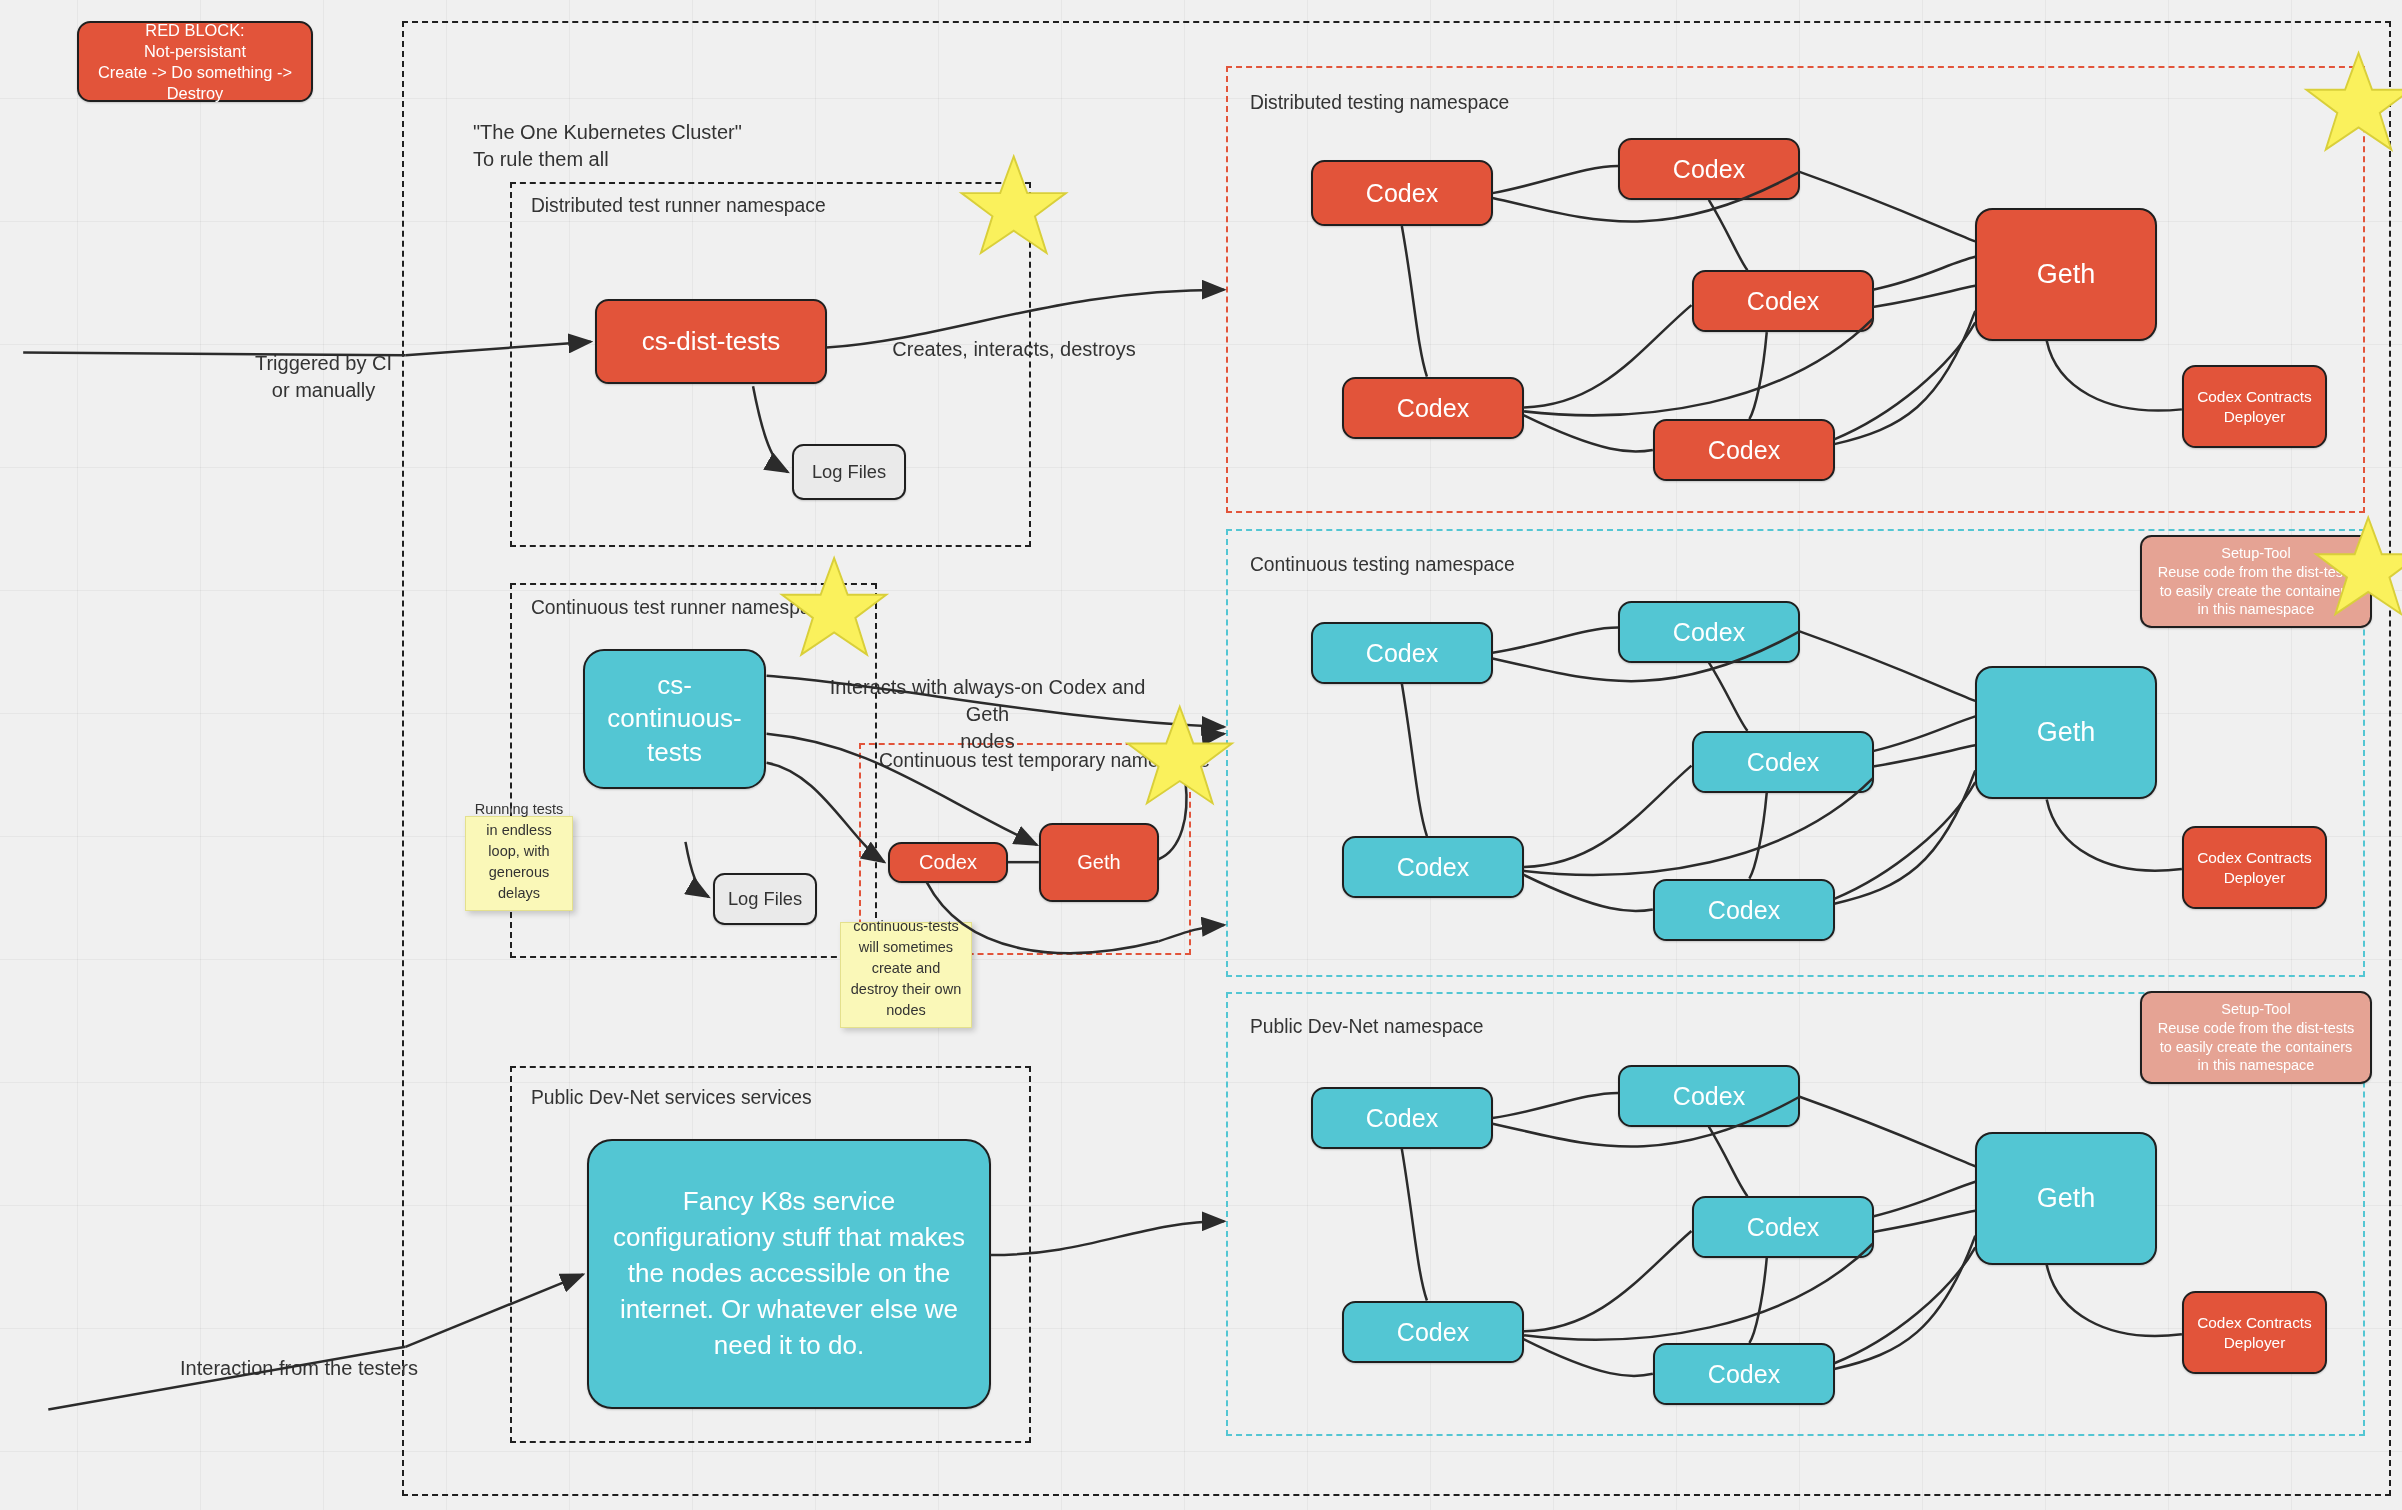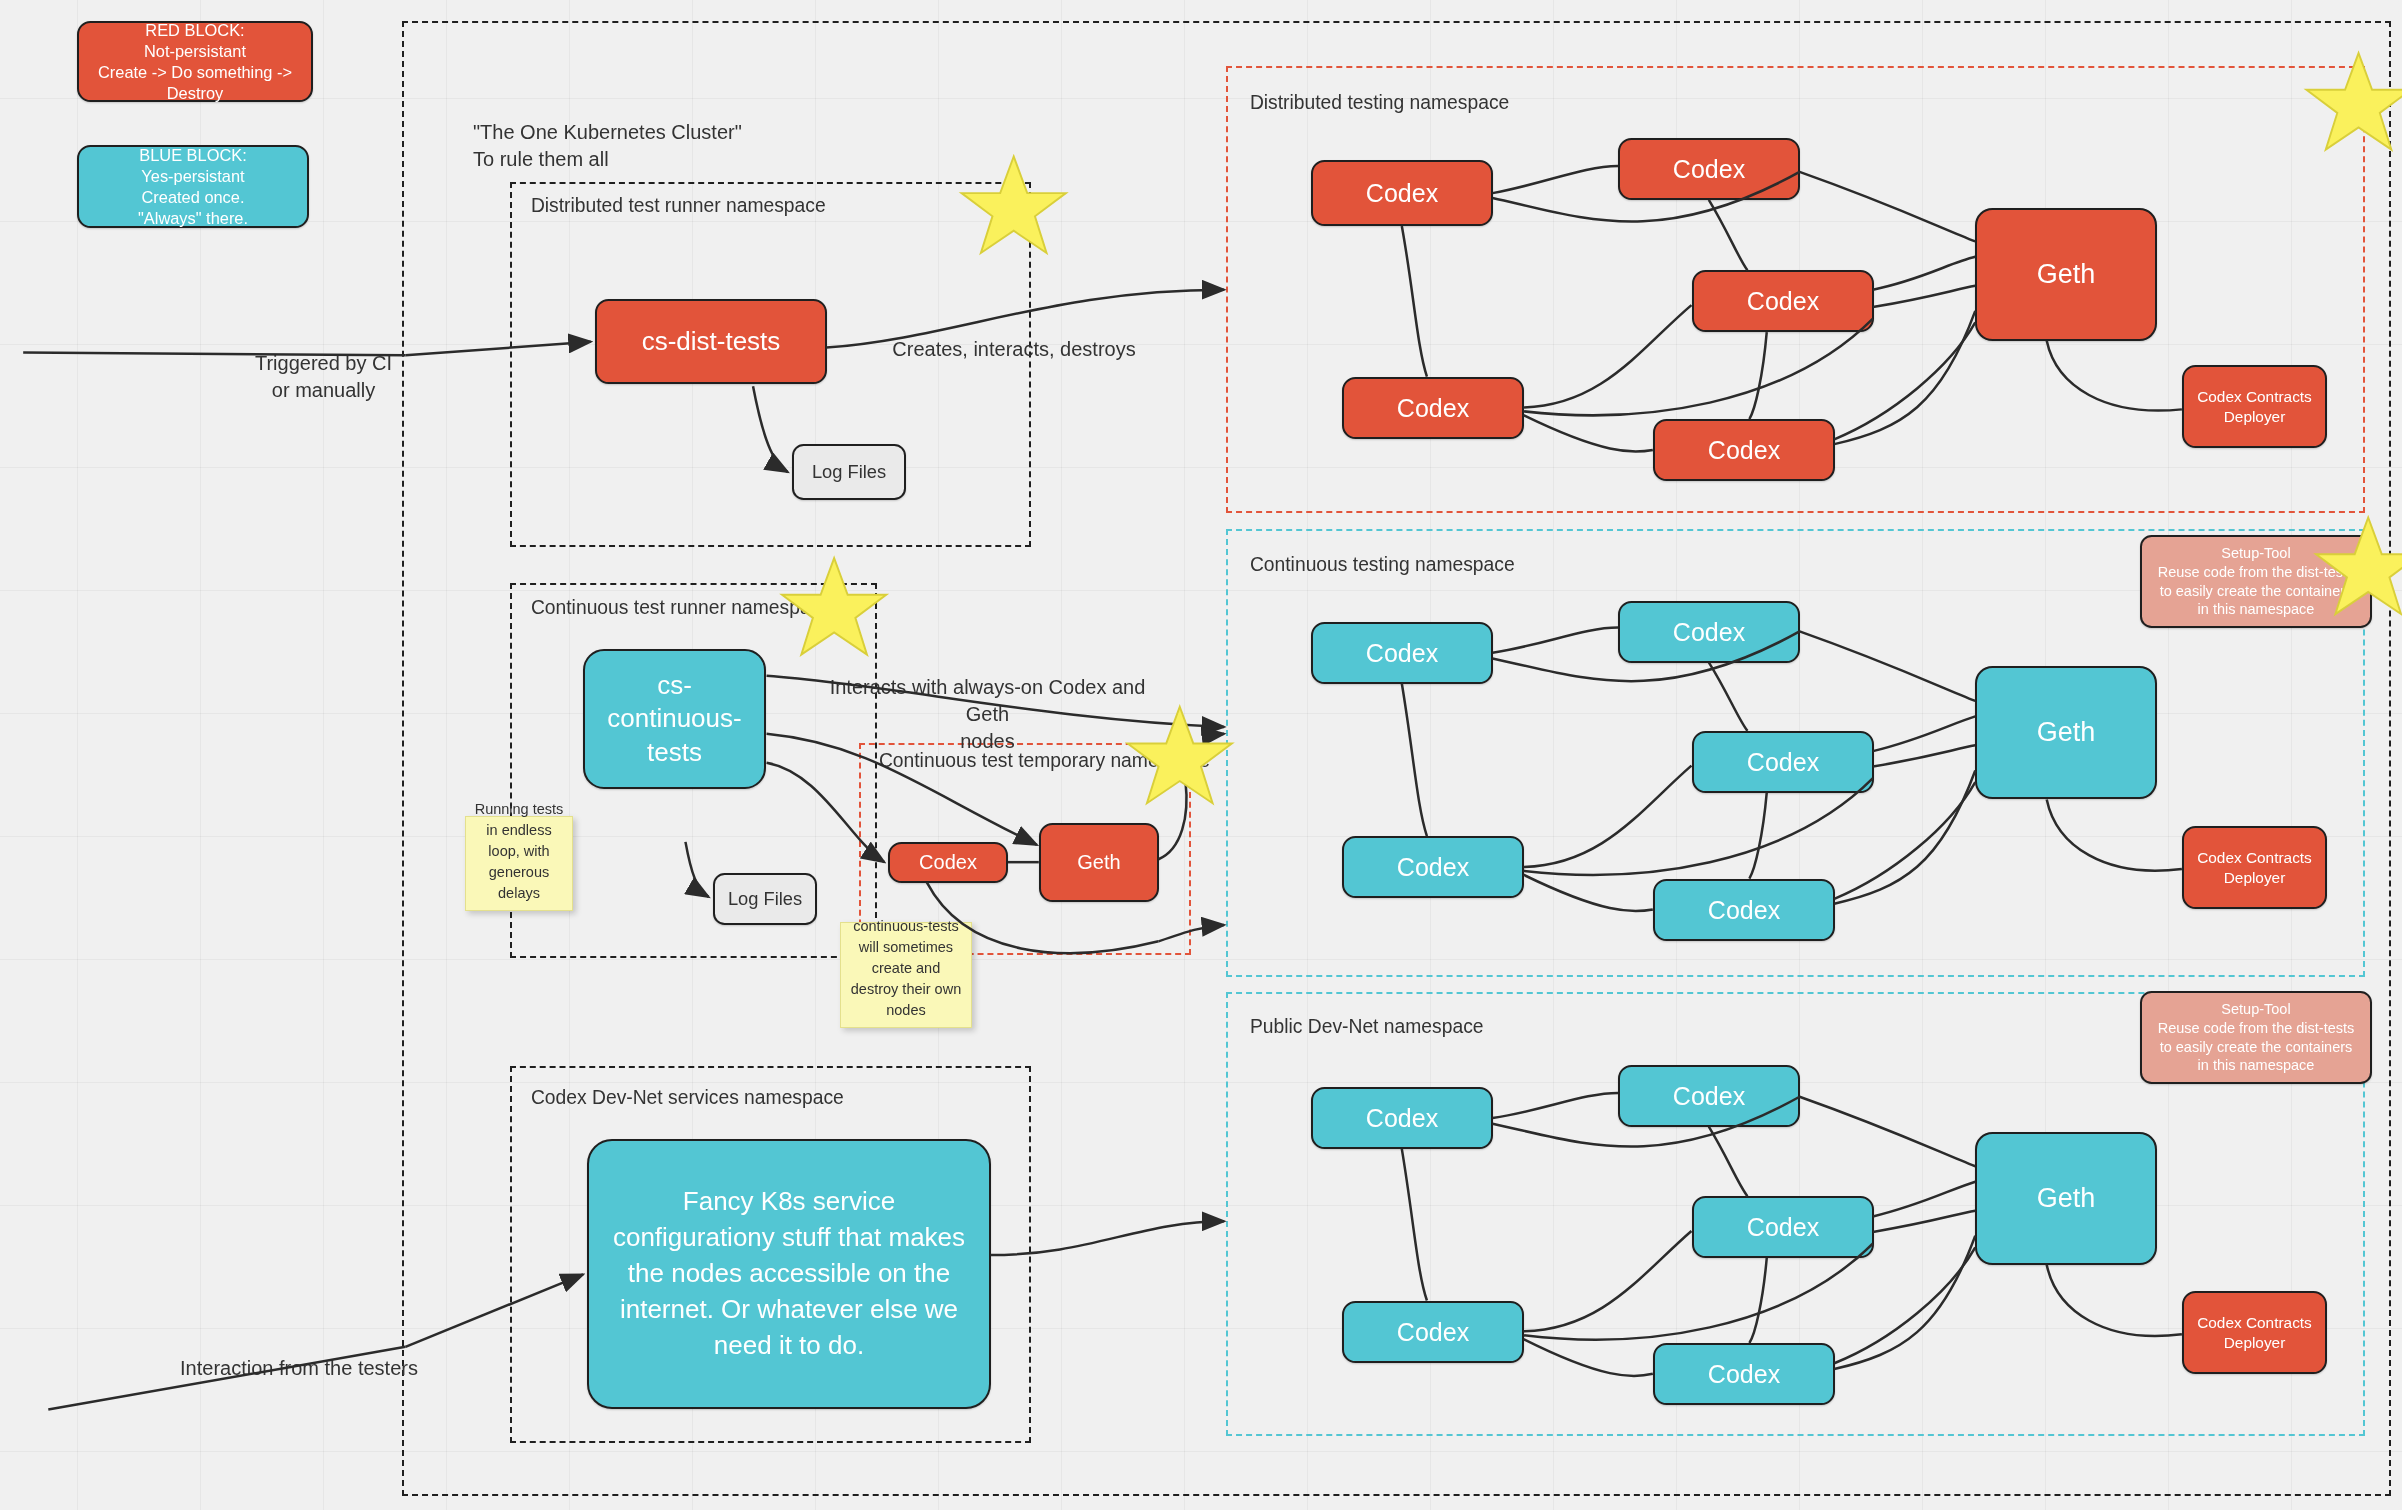--- a/index.html
+++ b/index.html
@@ -63,26 +63,20 @@
 
 <div id="canvas">
 
   <div class="abs node red" style="left:77px;top:21px;width:236px;height:81px;font-size:16.4px;">
     <span style="white-space:pre-line;">RED BLOCK:
 Not-persistant
 Create -&gt; Do something -&gt;
 Destroy</span>
   </div>
 
-  <div class="abs node blue" style="left:77px;top:145px;width:232px;height:83px;font-size:16.4px;">
-    <span style="white-space:pre-line;">BLUE BLOCK:
-Yes-persistant
-Created once.
-"Always" there.</span>
-  </div>
 
   <div class="abs frame frame-black" style="left:402px;top:21px;width:1989px;height:1475px;"></div>
 
   <div class="abs ftext" style="left:473px;top:92px;width:444px;text-align:left;">
     <span>"The One Kubernetes Cluster"
 To rule them all</span>
   </div>
 
   <div class="abs frame frame-black" style="left:510px;top:182px;width:521px;height:365px;"></div>
   <div class="frame-label abs" style="left:527px;top:195px;">
@@ -133,21 +127,21 @@
   <div class="abs sticky" style="left:840px;top:922px;width:132px;height:106px;">
     <span>continuous-tests
 will sometimes
 create and
 destroy their own
 nodes</span>
   </div>
 
   <div class="abs frame frame-black" style="left:510px;top:1066px;width:521px;height:377px;"></div>
   <div class="frame-label abs" style="left:527px;top:1087px;">
-    <span>Codex Dev-Net services namespace</span>
+    <span>Public Dev-Net services services</span>
   </div>
 
   <div class="abs node blue" style="left:587px;top:1139px;width:404px;height:270px;font-size:26px;padding:0 21px;border-radius:25px;line-height:1.38;">
     <span>Fancy K8s service configurationy stuff that makes the nodes accessible on the internet. Or whatever else we need it to do.</span>
   </div>
 
   <div class="abs frame frame-red" style="left:1226px;top:66px;width:1139px;height:447px;"></div>
   <div class="frame-label abs" style="left:1246px;top:92px;">
     <span>Distributed testing namespace</span>
   </div>

